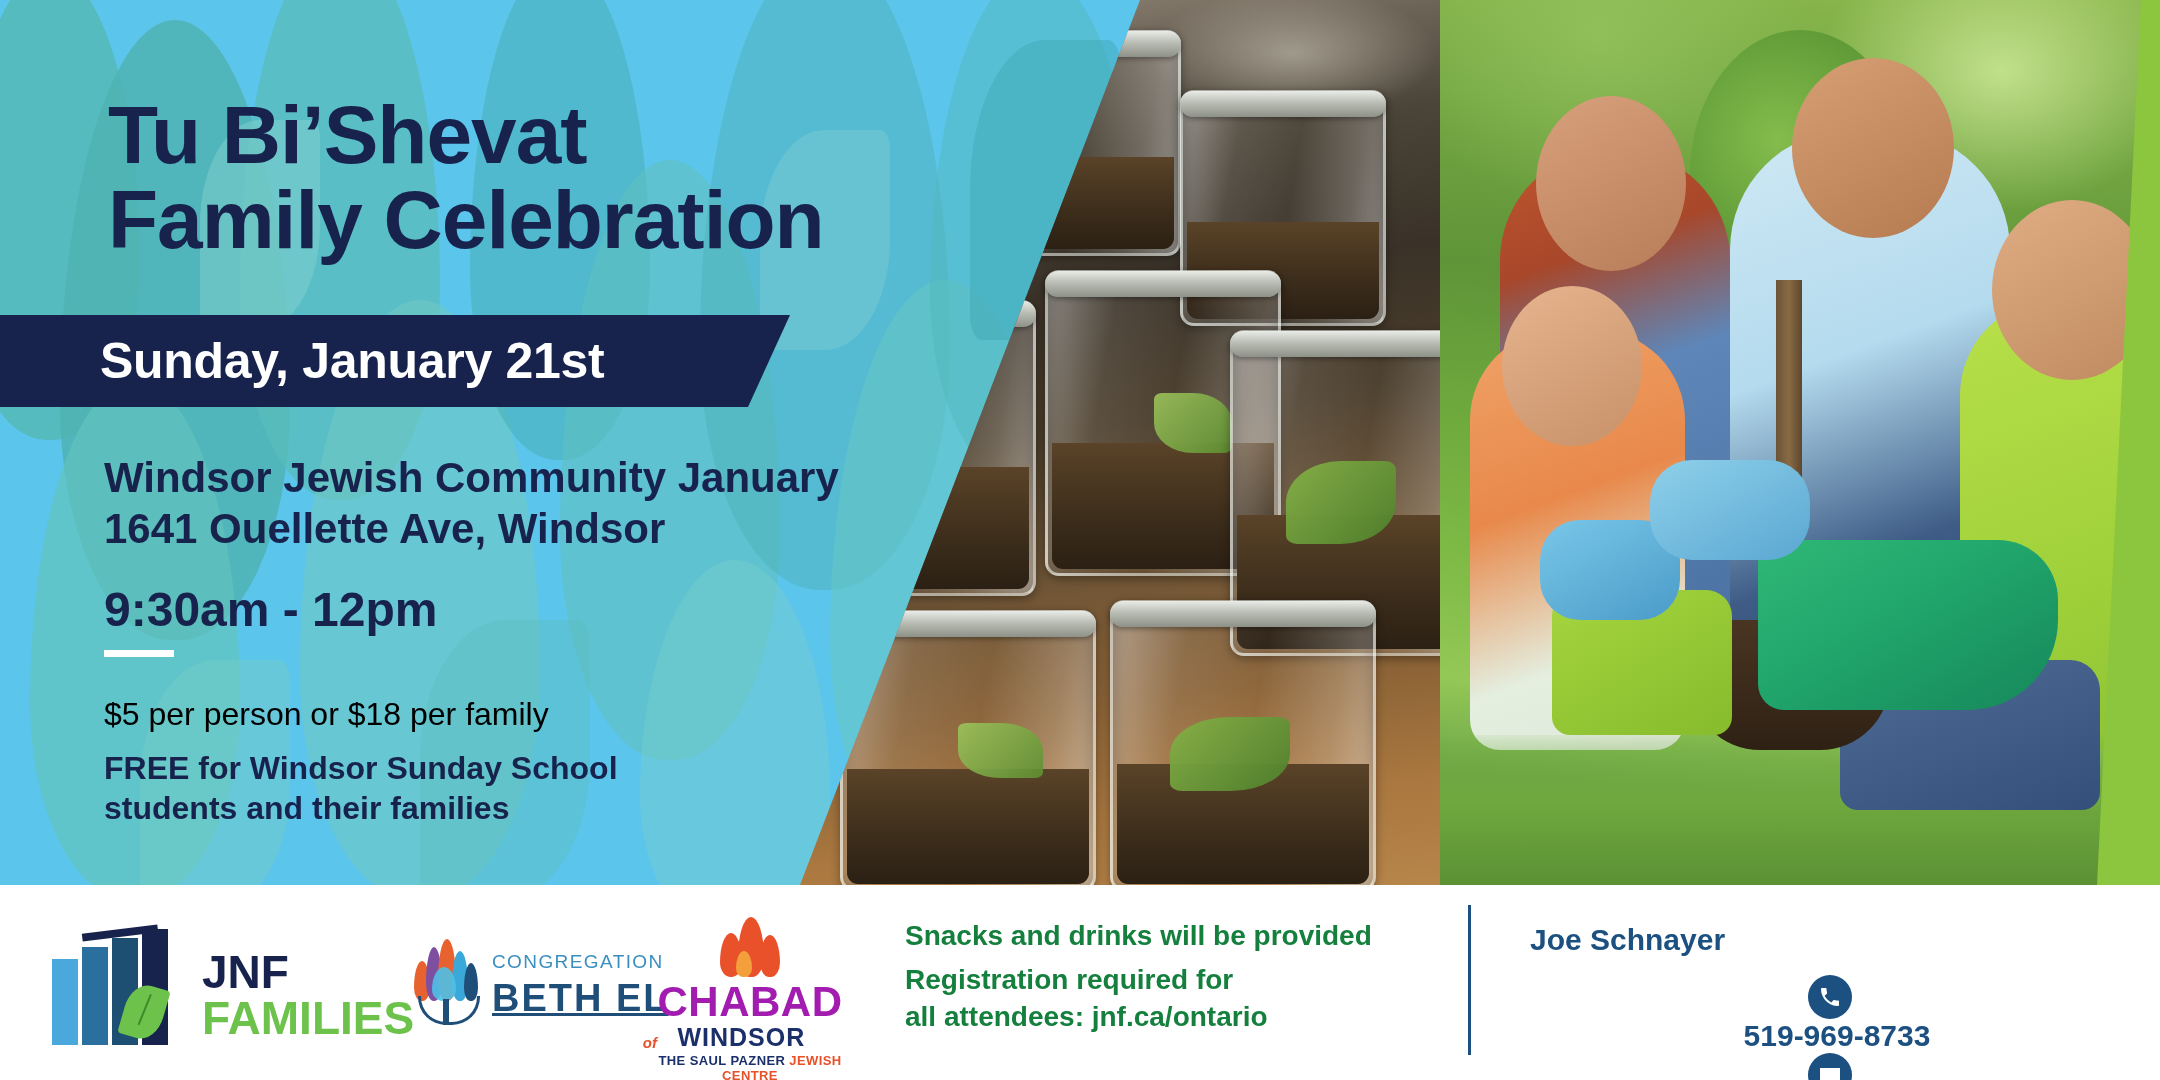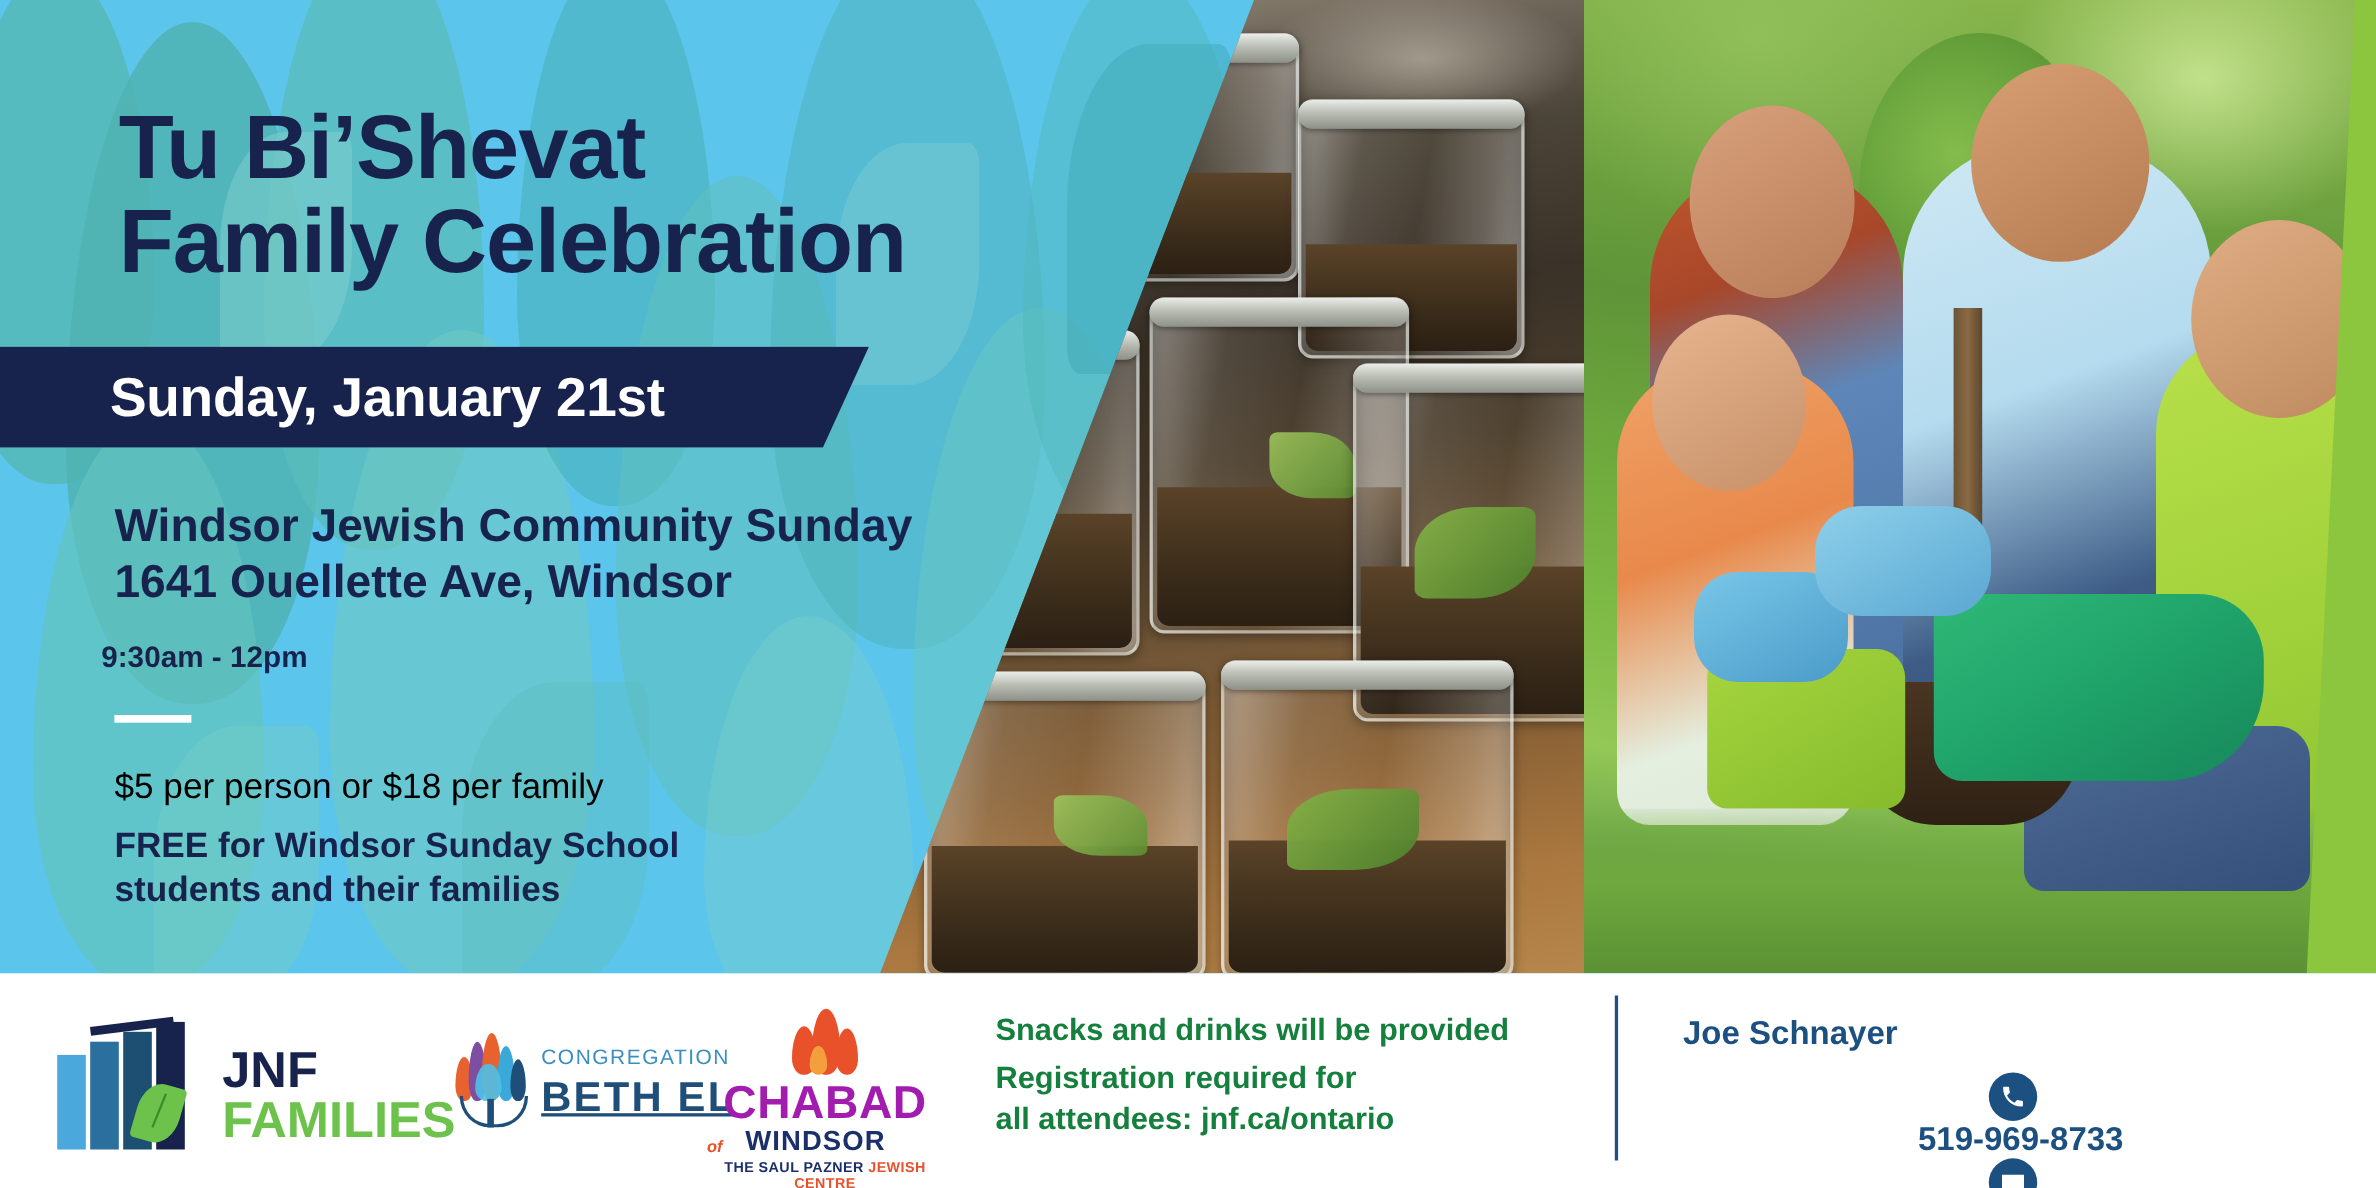--- a/index.html
+++ b/index.html
@@ -233,23 +233,23 @@
     width: 1000px;
     color: #17234d;
     font-size: 42px;
     font-weight: bold;
     line-height: 1.22;
   }
   .venue .line { display: block; }
 
   .time {
     position: absolute;
-    left: 92px; top: 582px;
+    left: 104px; top: 582px;
     color: #17234d;
-    font-size: 27px;
+    font-size: 48px;
     font-weight: bold;
   }
 
   .hr-white {
     position: absolute;
     left: 104px; top: 650px;
     width: 70px; height: 7px;
     background: #ffffff;
   }
 
@@ -509,21 +509,21 @@
     <div class="title">
       <span class="line">Tu Bi’Shevat</span>
       <span class="line">Family Celebration</span>
     </div>
 
     <div class="date-banner">
       <span>Sunday, January 21st</span>
     </div>
 
     <div class="venue">
-      <span class="line">Windsor Jewish Community Sunday</span>
+      <span class="line">Windsor Jewish Community January</span>
       <span class="line">1641 Ouellette Ave, Windsor</span>
     </div>
 
     <div class="time">9:30am - 12pm</div>
 
     <div class="hr-white"></div>
 
     <div class="price">$5 per person or $18 per family</div>
 
     <div class="free">

